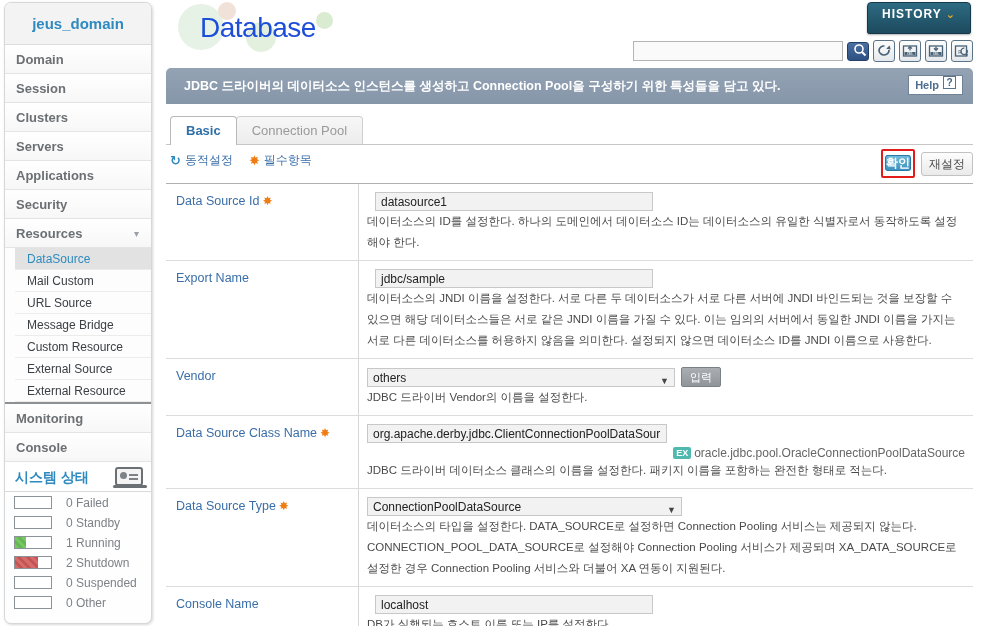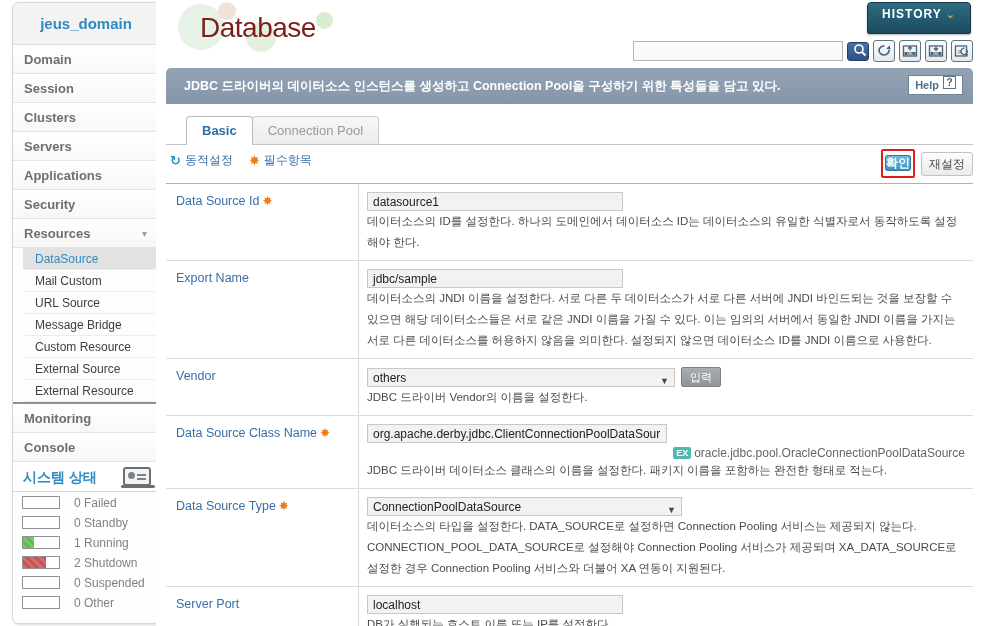--- a/index.html
+++ b/index.html
@@ -9,21 +9,21 @@
     overflow: hidden;
     background: #ffffff;
     font-family: "Liberation Sans", "DejaVu Sans", sans-serif;
     font-size: 12px;
     color: #333;
   }
   #root { position: relative; width: 983px; height: 626px; background:#fff; }
 
   
   .sidebar {
-    position: absolute; left: 8px; top: 0; width: 156px; height: 626px;
+    position: absolute; left: 0; top: 0; width: 156px; height: 626px;
     background: #ffffff;
   }
   .sb-card {
     position:absolute; left:4px; top:2px; width:148px; height:622px;
     background:#fefefe;
     border:1px solid #d5d7d9;
     border-radius:7px;
     box-shadow: 1px 1px 3px rgba(0,0,0,0.16);
   }
   .sb-inner { position:absolute; left:0; top:0; width:146px; }
@@ -93,21 +93,21 @@
     background: repeating-linear-gradient(45deg,#d76a6a 0 3px,#c45555 3px 6px);
   }
   .status-lbl { margin-left:14px; font-size:12px; color:#7d8287; }
   .status-lbl b { font-weight:normal; }
 
   
   .main { position:absolute; left:156px; top:0; right:0; bottom:0; background:#fff; }
 
   .page-title {
     position:absolute; left:44px; top:12px;
-    font-size:28px; color:#7f1d1d; letter-spacing:-0.5px;
+    font-size:28px; color:#1d4ed8; letter-spacing:-0.5px;
   }
   .bubble { position:absolute; border-radius:50%; }
   .b1 { left:22px; top:4px; width:46px; height:46px; background:#ddeedd; opacity:.75; }
   .b2 { left:62px; top:2px; width:18px; height:18px; background:#f0e2d8; }
   .b3 { left:90px; top:22px; width:30px; height:30px; background:#e3f0dd; }
   .b4 { left:160px; top:12px; width:17px; height:17px; background:#d9ecd2; }
 
   .history-btn {
     position:absolute; right:12px; top:2px;
     width:104px; height:32px; line-height:22px;
@@ -150,21 +150,21 @@
     height:20px; line-height:19px; padding:0 6px;
     border:1px solid #6f8296; background:#ffffff;
     color:#4d6e90; font-size:11px; font-weight:bold;
     cursor:pointer; display:flex; gap:4px;
   }
   .help-q {
     display:inline-block; width:13px; height:13px; line-height:12px;
     border:1px solid #5c7487; text-align:center; font-size:10px; color:#3f617f;
   }
 
-  .tabs { position:absolute; left:30px; top:116px; display:flex;text-align:right; }
+  .tabs { position:absolute; left:14px; top:116px; display:flex;text-align:right; }
   .tab {
     height:29px; line-height:28px; padding:0 15px;
     font-size:13px; cursor:pointer;
     border:1px solid #cfcfcf; border-bottom:none;
     border-radius:4px 4px 0 0;
     margin-right:-1px;
   }
   .tab.active {
     background:#ffffff; color:#2f6fa8; font-weight:bold;
     border-color:#b9b9b9;
@@ -213,21 +213,21 @@
     font-size:12.5px; color:#3a6ea8;
     border-right:1px solid #d7d7d7;
   }
   .fl .star { color:#f07d14; font-size:12px; margin-left:3px; }
   .fr { flex:1; padding:8px 8px 7px 8px; min-width:0; }
   .inp {
     height:19px; border:1px solid #c8c8c8; background:#f2f2f2;
     font-size:12px; color:#222; padding:0 5px; line-height:18px;
     display:block;
   }
-  .inp.w315 { width:256px; }
+  .inp.w315 { width:278px;margin-left:8px; }
   .inp.w300 { width:300px; }
   .sel {
     height:19px; border:1px solid #c8c8c8; background:#f2f2f2;
     font-size:12px; color:#222; padding:0 5px; line-height:18px;
     position:relative; display:inline-block;
   }
   .sel .arr { position:absolute; right:5px; top:3px; font-size:9px; color:#444; }
   .sel.w308 { width:308px; }
   .sel.w315 { width:315px; }
   .desc { font-size:11.5px; color:#4a4a4a; line-height:21px; margin-top:0; }
@@ -518,21 +518,21 @@
           <span class="sel w315">
             <span>ConnectionPoolDataSource</span>
             <span class="arr">▼</span>
           </span>
           <div class="desc">데이터소스의 타입을 설정한다. DATA_SOURCE로 설정하면 Connection Pooling 서비스는 제공되지 않는다. CONNECTION_POOL_DATA_SOURCE로 설정해야 Connection Pooling 서비스가 제공되며 XA_DATA_SOURCE로 설정한 경우 Connection Pooling 서비스와 더불어 XA 연동이 지원된다.</div>
         </div>
       </div>
 
       <div class="frow">
         <div class="fl">
-          <span>Server Port</span>
+          <span>Console Name</span>
         </div>
         <div class="fr">
           <span class="inp w315">localhost</span>
           <div class="desc">DB가 실행되는 호스트 이름 또는 IP를 설정한다.</div>
         </div>
       </div>
 
       <div class="frow">
         <div class="fl">
           <span>Port Number</span>

